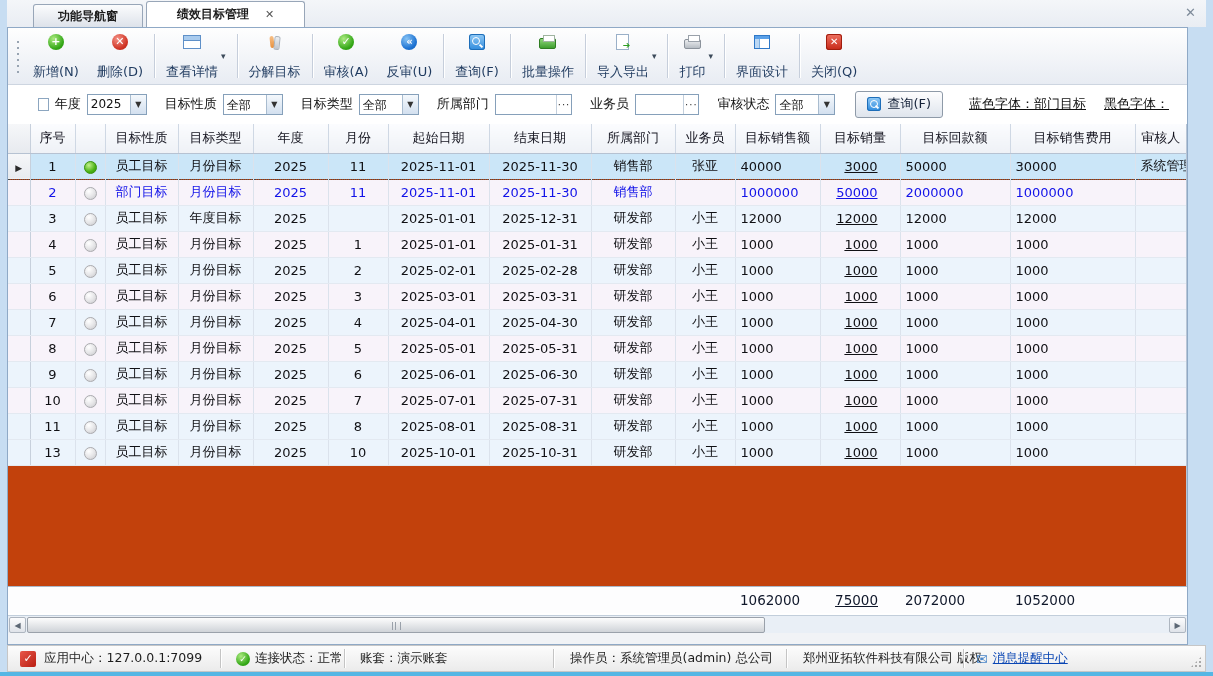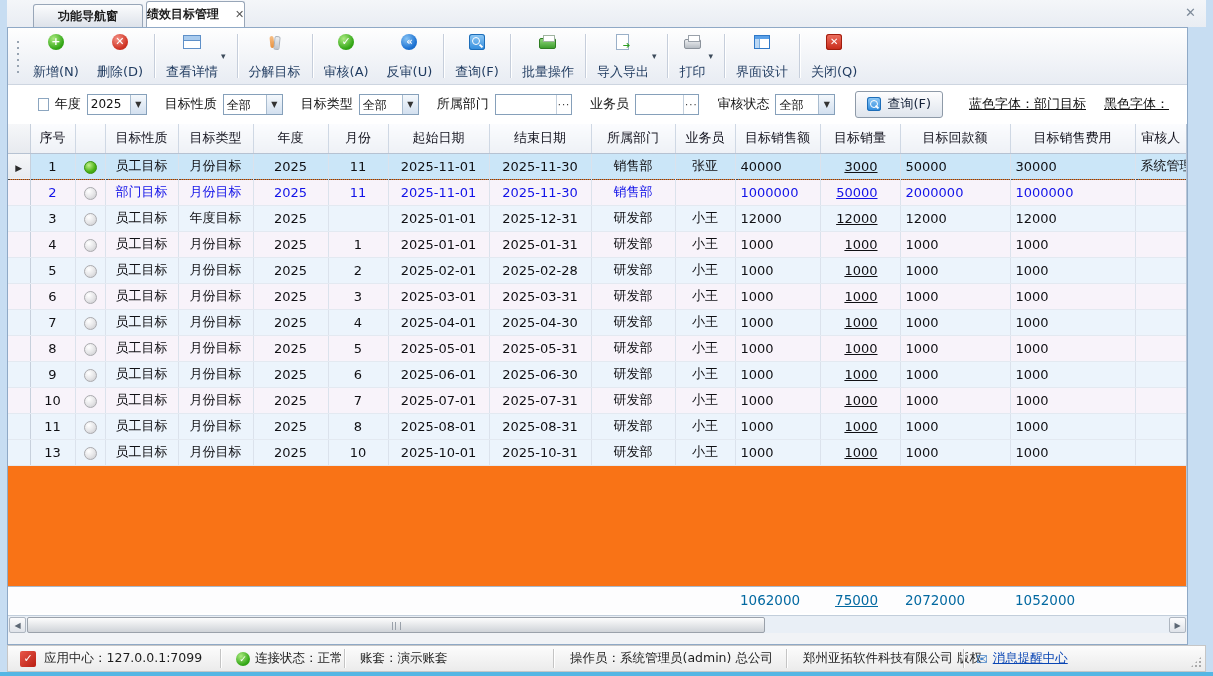--- a/index.html
+++ b/index.html
@@ -3,21 +3,21 @@
 <meta charset="utf-8">
 <style>
   *{margin:0;padding:0;box-sizing:border-box;}
   html,body{width:1213px;height:676px;}
   body{font-family:"DejaVu Sans","Liberation Sans",sans-serif;background:#c7ddf2;position:relative;overflow:hidden;}
   .frame-edge-bottom{position:absolute;left:0;right:0;bottom:0;height:4px;background:#55b6e4;}
 
   
   .tabbar{position:absolute;top:0;left:7px;right:7px;height:27px;background:linear-gradient(#f4f6f9,#e9edf3);display:flex;align-items:flex-end;padding-left:26px;}
   .tab{height:23px;display:flex;align-items:center;padding:0 24px;border:1px solid #98a6b8;border-bottom:none;border-radius:3px 3px 0 0;background:linear-gradient(#fbfcfd,#dde2ea);font-size:12px;font-weight:bold;color:#1c1c1c;margin-right:3px;}
-  .tab.active{height:26px;background:#fff;padding:0 0;}
+  .tab.active{height:26px;background:#fff;padding:0 30px;}
   .tab-close{margin-left:16px;font-size:11px;color:#555;font-weight:normal;}
   .win-close{position:absolute;right:10px;top:5px;font-size:13px;color:#7d8a99;}
 
   
   .panel{position:absolute;top:27px;left:7px;width:1181px;height:618px;background:#fff;border:1px solid #8fa9c6;overflow:hidden;}
 
   
   .toolbar{height:57px;background:linear-gradient(#fefefe,#e8ecf3);border-bottom:1px solid #cdd5e0;display:flex;align-items:center;padding-left:4px;}
   .tb-grip{width:4px;height:34px;margin:0 4px;background-image:radial-gradient(circle,#98a4b2 1px,transparent 1.3px);background-size:4px 6px;background-repeat:repeat-y;}
   .tbi{display:flex;align-items:center;height:52px;padding:0 9px;cursor:default;}
@@ -61,40 +61,40 @@
   .combo-btn{width:16px;background:linear-gradient(#f4f8fc,#d3e0ef);border-left:1px solid #a9bccf;font-size:8px;color:#333;display:flex;align-items:center;justify-content:center;}
   .tbox{display:inline-flex;height:21px;width:96px;border:1px solid #86a0ba;background:#fff;align-items:stretch;}
   .tbox .tval{flex:1;}
   .dots-btn{width:15px;border-left:1px solid #c3cfdc;font-size:10px;color:#333;display:flex;align-items:center;justify-content:center;letter-spacing:1px;}
   .query-btn{display:inline-flex;align-items:center;height:27px;margin-left:20px;padding:0 11px;border:1px solid #8e9aa8;border-radius:3px;background:linear-gradient(#fdfdfe,#dfe5ed);font-size:13px;color:#16233a;}
   .query-btn .sqi{width:14px;height:14px;margin-right:6px;font-size:9px;line-height:14px;}
   .legend{margin-left:26px;color:#111;}
   .legend span{margin-right:18px;text-decoration:underline;}
 
   
-  .grid-wrap{position:absolute;left:0;top:96px;width:1179px;height:462px;background:#f97316;border-right:1px solid #b9c6d6;overflow:hidden;}
+  .grid-wrap{position:absolute;left:0;top:96px;width:1179px;height:462px;background:#c2410c;border-right:1px solid #b9c6d6;overflow:hidden;}
   table{border-collapse:collapse;table-layout:fixed;width:1179px;font-size:13px;}
   th{height:29px;font-weight:normal;color:#14141f;background:linear-gradient(#fbfcfe,#eef1f6);border-right:1px solid #cfd8e4;border-bottom:1px solid #b6c2d2;overflow:hidden;white-space:nowrap;}
   td{height:26px;color:#101014;border-right:1px solid #dbe2ec;border-bottom:1px solid #e3e9f1;overflow:hidden;white-space:nowrap;padding:0 5px;}
   td.al-center{text-align:center;}
   td.al-left{text-align:left;}
   td.al-right{text-align:right;padding-right:22px;text-decoration:underline;}
   tr.zeb-a td{background:#f8f3fa;}
   tr.zeb-b td{background:#ecf4fc;}
   tr.selected td{background:#cbe6f8;border-top:1px dotted #4a4a4a;border-bottom:1px dotted #4a4a4a;}
   tr.blue td{color:#1212e8;}
   td.ind, th.ind{background:linear-gradient(#f6f7f9,#e7eaef);border-right:1px solid #c7d0dc;padding:0;text-align:center;}
   tr.selected td.ind{background:linear-gradient(#f6f7f9,#e7eaef);}
   .row-arrow{font-size:9px;color:#2a2a2a;}
   .st{width:13px;height:13px;border-radius:50%;display:inline-block;vertical-align:middle;}
   .st.green{background:radial-gradient(circle at 35% 30%,#c3f18c,#4cb317 60%,#2f8c08);border:1px solid #3a9410;}
   .st.gray{background:radial-gradient(circle at 35% 30%,#ffffff,#e4e4e6 55%,#c6c6ca);border:1px solid #ababaf;}
 
   .grid-footer{position:absolute;left:0;top:558px;width:1179px;height:27px;background:#fdfdfe;border-top:1px solid #aab8c8;border-right:1px solid #b9c6d6;}
-  .grid-footer td{border:none;background:#fdfdfe;color:#0369a1;font-size:13.5px;height:26px;}
+  .grid-footer td{border:none;background:#fdfdfe;color:#0f172a;font-size:13.5px;height:26px;}
 
   
   .hscroll{position:absolute;left:0;top:587px;width:1179px;height:18px;background:#e9eff6;border-top:1px solid #c2cedb;}
   .hs-btn{position:absolute;top:1px;width:17px;height:16px;background:linear-gradient(#fcfcfd,#dfe3e9);border:1px solid #aeb6c0;border-radius:2px;font-size:8px;color:#5d6875;display:flex;align-items:center;justify-content:center;}
   .hs-left{left:1px;} .hs-right{right:1px;}
   .hs-thumb{position:absolute;left:19px;top:1px;width:738px;height:16px;background:linear-gradient(#fdfdfd,#cfd3d8);border:1px solid #9aa1aa;border-radius:2px;}
   .hs-thumb::after{content:"";position:absolute;left:50%;top:4px;width:7px;height:8px;margin-left:-4px;border-left:1px solid #9aa1aa;border-right:1px solid #9aa1aa;background:linear-gradient(90deg,transparent 2px,#9aa1aa 2px,#9aa1aa 3px,transparent 3px);}
   .panel-bottom{position:absolute;left:0;top:605px;width:1179px;height:11px;background:#f1f3f6;}
 
   

